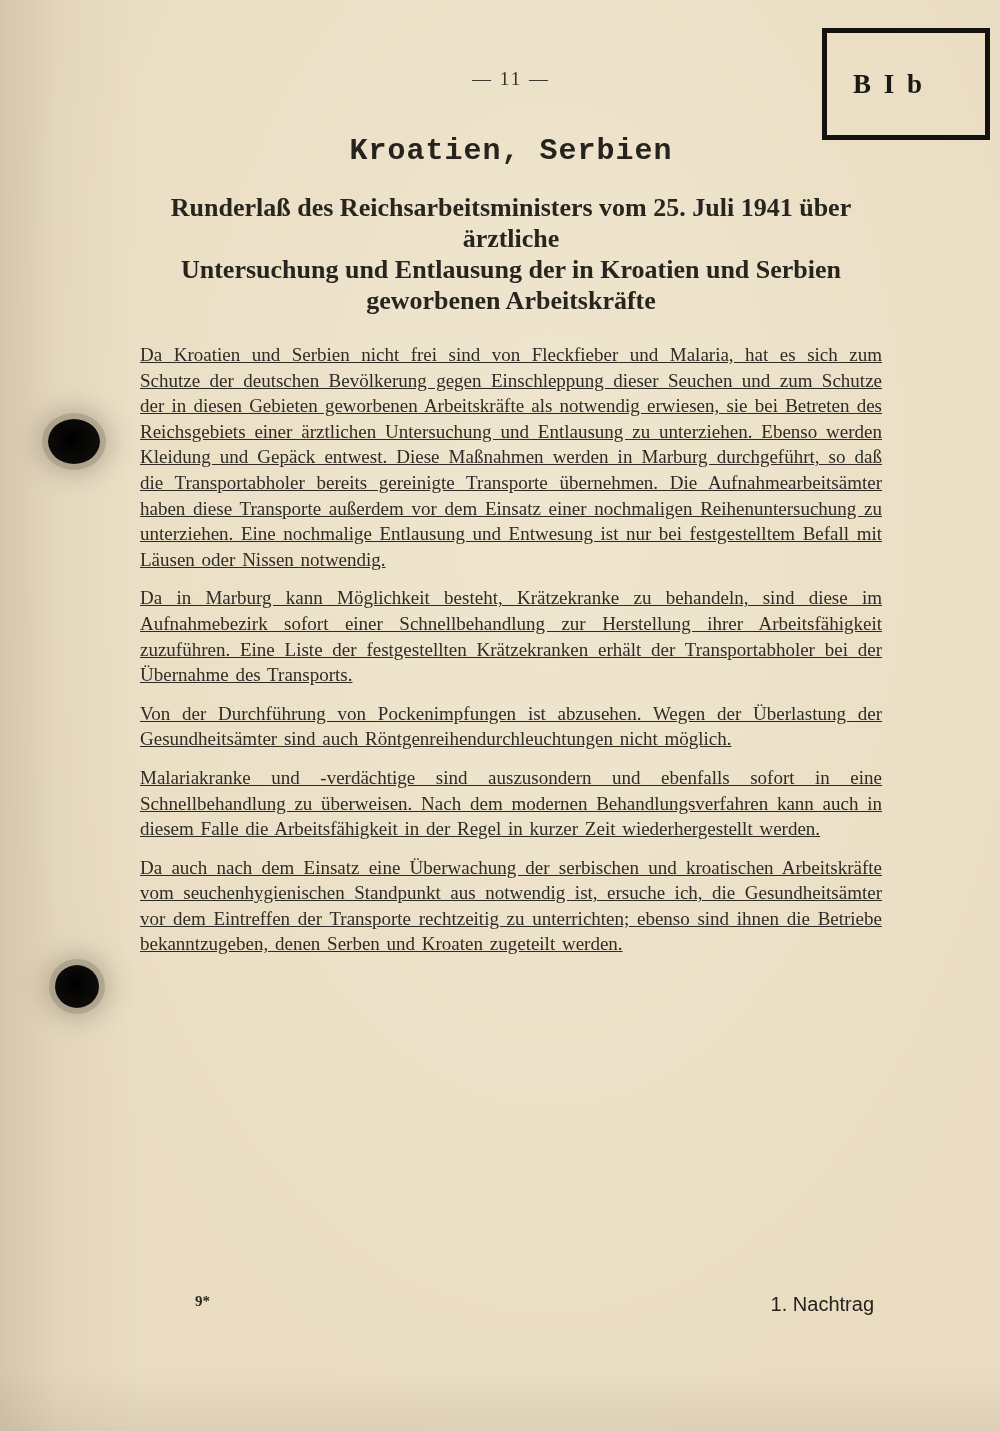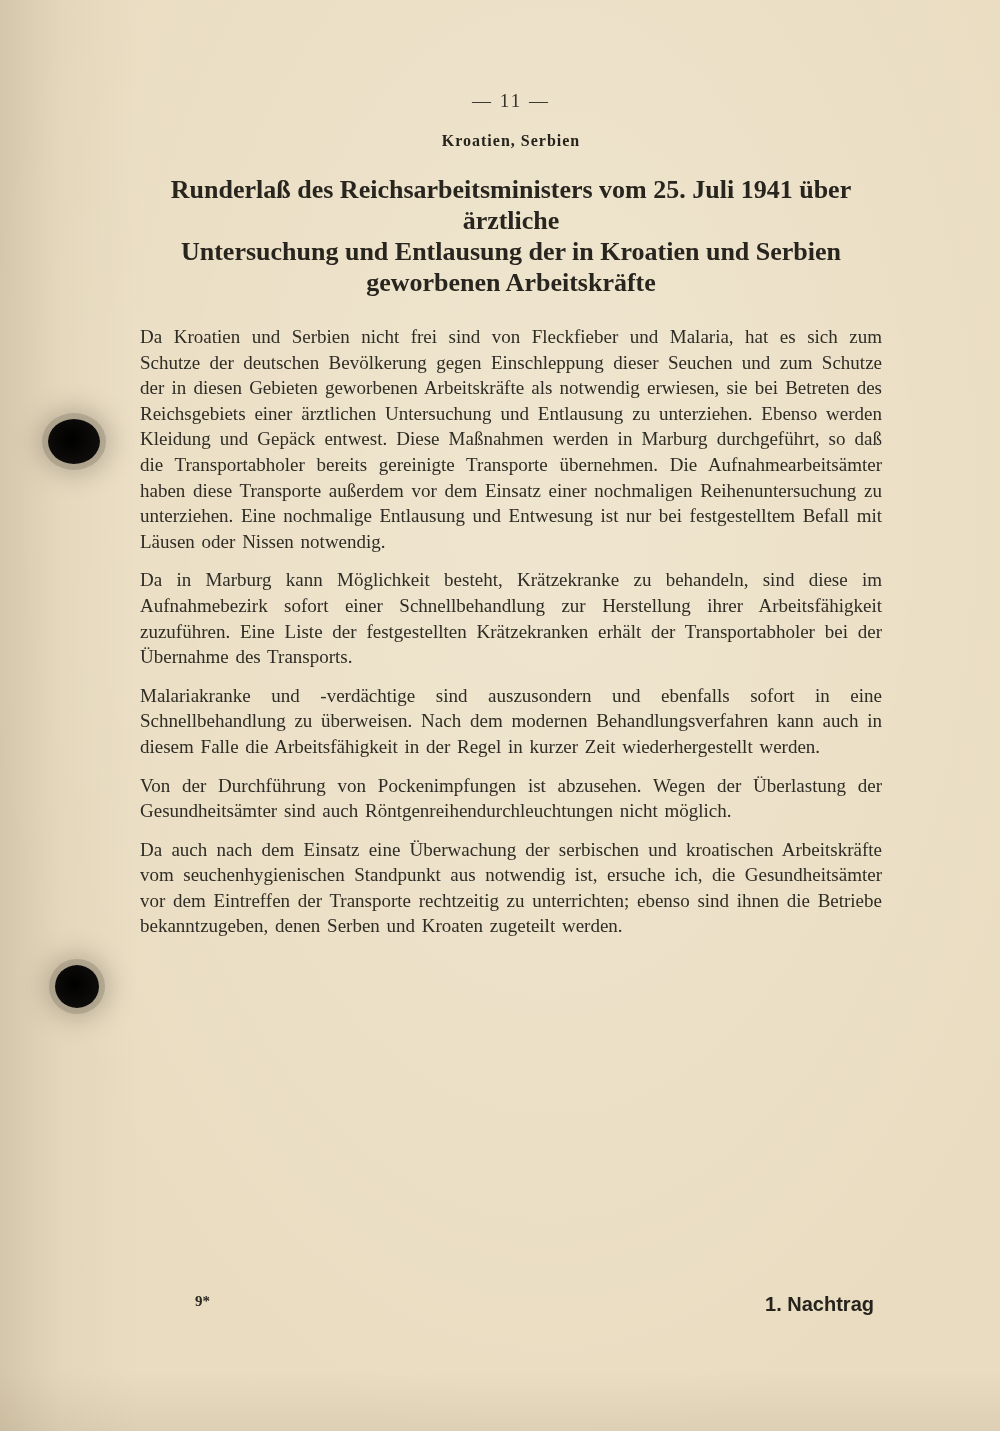--- a/index.html
+++ b/index.html
@@ -60,44 +60,46 @@
     width: 44px;
     height: 43px;
   }
   .content {
     position: absolute;
     left: 140px;
     top: 0;
     width: 742px;
   }
   .page-number {
-    margin-top: 90px;
+    margin-top: 68px;
     text-align: center;
     font-size: 19px;
     letter-spacing: 2px;
     color: #35322a;
   }
   .title {
-    margin: 20px 0 0 0;
+    margin: 44px 0 0 0;
     text-align: center;
-    font-size: 16px;
+    font-size: 30px;
     font-weight: bold;
     letter-spacing: 1px;
     color: #26231d;
+    font-family: Liberation Mono, monospace;
   }
   .subtitle {
     margin: 24px 0 0 0;
     text-align: center;
     font-weight: bold;
     font-size: 26px;
     line-height: 31px;
     color: #28251f;
   }
   .body-text {
     margin-top: 26px;
+    text-decoration: underline;
   }
   .para {
     margin: 0 0 13px 0;
     font-size: 19px;
     line-height: 25.6px;
     text-align: justify;
     color: #2f2c25;
     word-spacing: 2px;
   }
   .footer-left {
@@ -106,50 +108,53 @@
     top: 1293px;
     font-size: 15px;
     font-weight: bold;
     color: #2a2821;
   }
   .footer-right {
     position: absolute;
     right: 126px;
     top: 1293px;
     font-size: 20px;
-    font-weight: bold;
+    font-weight: normal;
     font-family: "Liberation Sans", "DejaVu Sans", sans-serif;
     color: #26231d;
   }
 </style>
 </head>
 <body>
 
 <div class="page">
 
+  <div class="class-box">
+    <span>B I b</span>
+  </div>
 
   <div class="hole hole-top"></div>
   <div class="hole hole-bottom"></div>
 
   <div class="content">
     <div class="page-number">— 11 —</div>
 
     <h1 class="title">Kroatien, Serbien</h1>
 
     <div class="subtitle">
       <div>Runderlaß des Reichsarbeitsministers vom 25. Juli 1941 über ärztliche</div>
       <div>Untersuchung und Entlausung der in Kroatien und Serbien</div>
       <div>geworbenen Arbeitskräfte</div>
     </div>
 
     <div class="body-text">
       <p class="para">Da Kroatien und Serbien nicht frei sind von Fleckfieber und Malaria, hat es sich zum Schutze der deutschen Bevölkerung gegen Einschleppung dieser Seuchen und zum Schutze der in diesen Gebieten geworbenen Arbeitskräfte als notwendig erwiesen, sie bei Betreten des Reichsgebiets einer ärztlichen Untersuchung und Entlausung zu unterziehen. Ebenso werden Kleidung und Gepäck entwest. Diese Maßnahmen werden in Marburg durchgeführt, so daß die Transportabholer bereits gereinigte Transporte übernehmen. Die Aufnahmearbeitsämter haben diese Transporte außerdem vor dem Einsatz einer nochmaligen Reihenuntersuchung zu unterziehen. Eine nochmalige Entlausung und Entwesung ist nur bei festgestelltem Befall mit Läusen oder Nissen notwendig.</p>
       <p class="para">Da in Marburg kann Möglichkeit besteht, Krätzekranke zu behandeln, sind diese im Aufnahmebezirk sofort einer Schnellbehandlung zur Herstellung ihrer Arbeitsfähigkeit zuzuführen. Eine Liste der festgestellten Krätzekranken erhält der Transportabholer bei der Übernahme des Transports.</p>
+      <p class="para">Von der Durchführung von Pockenimpfungen ist abzusehen. Wegen der Überlastung der Gesundheitsämter sind auch Röntgenreihendurchleuchtungen nicht möglich.</p>
       <p class="para">Malariakranke und -verdächtige sind auszusondern und ebenfalls sofort in eine Schnellbehandlung zu überweisen. Nach dem modernen Behandlungsverfahren kann auch in diesem Falle die Arbeitsfähigkeit in der Regel in kurzer Zeit wiederhergestellt werden.</p>
-      <p class="para">Von der Durchführung von Pockenimpfungen ist abzusehen. Wegen der Überlastung der Gesundheitsämter sind auch Röntgenreihendurchleuchtungen nicht möglich.</p>
       <p class="para">Da auch nach dem Einsatz eine Überwachung der serbischen und kroatischen Arbeitskräfte vom seuchenhygienischen Standpunkt aus notwendig ist, ersuche ich, die Gesundheitsämter vor dem Eintreffen der Transporte rechtzeitig zu unterrichten; ebenso sind ihnen die Betriebe bekanntzugeben, denen Serben und Kroaten zugeteilt werden.</p>
     </div>
   </div>
 
   <div class="footer-left">9*</div>
   <div class="footer-right">1. Nachtrag</div>
 
 </div>
 
 </body></html>

